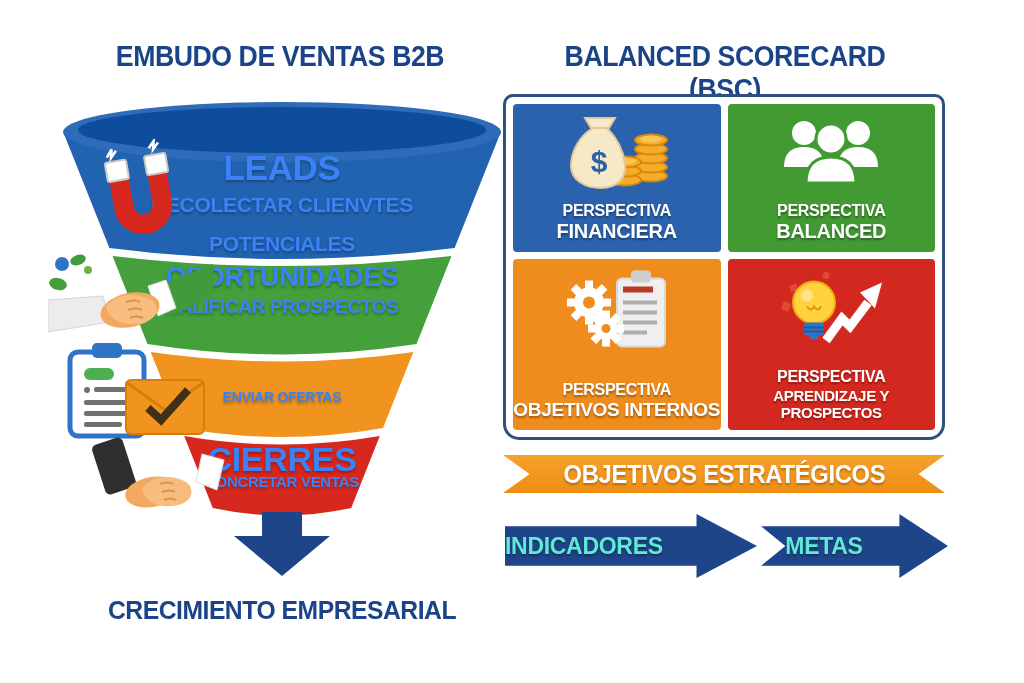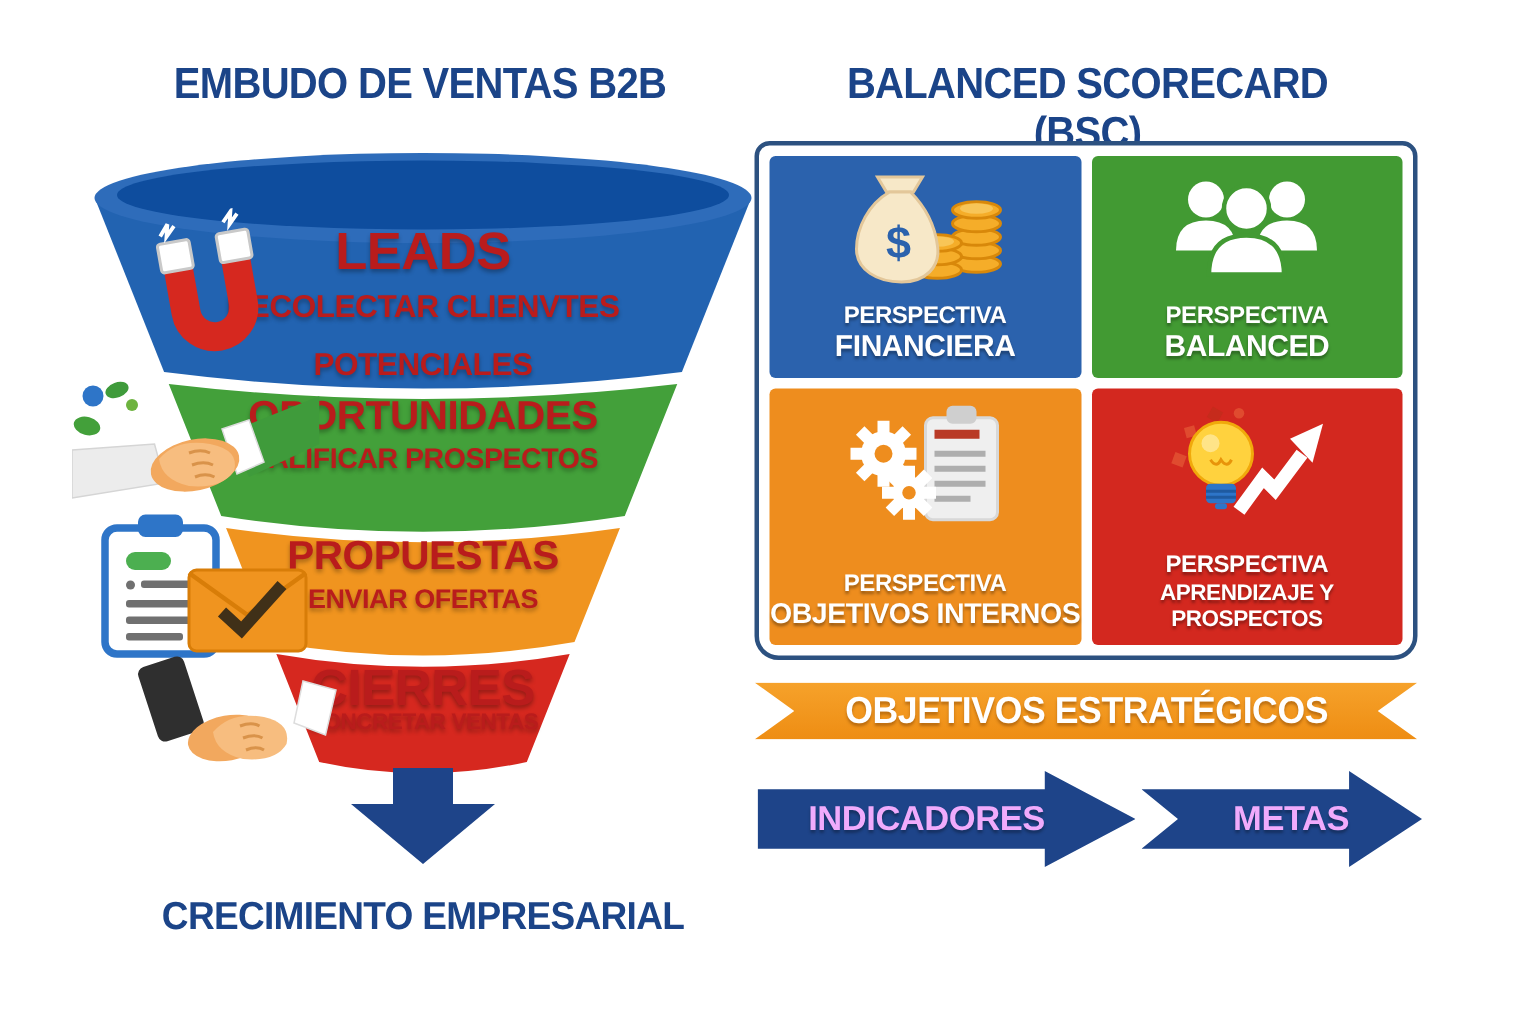--- a/index.html
+++ b/index.html
@@ -7,31 +7,31 @@
     position:relative;width:1024px;height:683px;background:#ffffff;
     font-family:"Liberation Sans",sans-serif;overflow:hidden;
   }
   .navy-title{
     position:absolute;text-align:center;font-weight:bold;color:#1b4488;
     font-size:29px;letter-spacing:-0.5px;transform:scaleX(.92);
   }
   
   #funnel-svg{position:absolute;left:52px;top:98px;}
   .stage-text{
-    position:absolute;left:52px;width:460px;text-align:center;color:#b91c1c;
+    position:absolute;left:52px;width:460px;text-align:center;color:#3b82f6;
     font-weight:bold;letter-spacing:-0.3px;
     text-shadow:0 2px 3px rgba(0,0,0,.30);
   }
   #txt-leads{top:148px;font-size:35px;}
   #txt-leads-sub1{top:193px;font-size:21px;}
   #txt-leads-sub2{top:220px;font-size:21px;margin-top:12px;}
   #txt-oport{top:262px;font-size:27px;}
   #txt-oport-sub{top:296px;font-size:19px;}
   #txt-prop{top:355px;font-size:27px;}
-  #txt-prop-sub{top:389px;font-size:18px;}
+  #txt-prop-sub{top:389px;font-size:14px;}
   #txt-cier{top:440px;font-size:34px;}
   #txt-cier-sub{top:473px;font-size:15px;}
   .result-text{
     position:absolute;left:32px;width:500px;text-align:center;color:#1b4488;
     font-weight:bold;letter-spacing:-0.5px;
   }
   #result1{top:554px;font-size:34px;}
   #result2{top:595px;font-size:26px;transform:scaleX(.95);}
   .fun-icon{position:absolute;}
   
@@ -67,22 +67,22 @@
   #banner span{
     color:#fff;font-weight:bold;font-size:25px;letter-spacing:-0.3px;
     text-shadow:0 2px 2px rgba(120,60,0,.45);transform:scaleX(.95);
   }
   .blue-arrow{position:absolute;top:514px;height:64px;background:#1e4489;}
   #arrow1{left:505px;width:252px;
     clip-path:polygon(0 19%,76% 19%,76% 0,100% 50%,76% 100%,76% 81%,0 81%);}
   #arrow2{left:761px;width:187px;
     clip-path:polygon(0 19%,74% 19%,74% 0,100% 50%,74% 100%,74% 81%,0 81%,13% 50%);}
   .arrow-label{
-    position:absolute;top:50%;transform:translateY(-50%);color:#f0abfc;
-    font-weight:bold;font-size:23px;letter-spacing:-0.3px;text-align:right;
+    position:absolute;top:50%;transform:translateY(-50%);color:#5eead4;
+    font-weight:bold;font-size:23px;letter-spacing:-0.3px;text-align:left;
     text-shadow:0 2px 2px rgba(0,0,0,.3);
   }
   #arrow1 .arrow-label{left:0;width:76%;}
   #arrow2 .arrow-label{left:13%;width:61%;}
 </style>
 </head>
 <body>
 
 <div id="canvas">
 
@@ -102,21 +102,20 @@
     <path d="M132.2,338 Q230,355 327.8,338 L299.2,410 Q230,425 160.8,410 Z" fill="#d6281f"></path>
 
     <path d="M210,414 L250,414 L250,438 L278,438 L230,478 L182,438 L210,438 Z" fill="#1e4489"></path>
   </svg>
 
   <div class="stage-text" id="txt-leads">LEADS</div>
   <div class="stage-text" id="txt-leads-sub1">RECOLECTAR CLIENVTES</div>
   <div class="stage-text" id="txt-leads-sub2">POTENCIALES</div>
   <div class="stage-text" id="txt-oport">OPORTUNIDADES</div>
   <div class="stage-text" id="txt-oport-sub">CALIFICAR PROSPECTOS</div>
-  <div class="stage-text" id="txt-prop">PROPUESTAS</div>
   <div class="stage-text" id="txt-prop-sub">ENVIAR OFERTAS</div>
   <div class="stage-text" id="txt-cier">CIERRES</div>
   <div class="stage-text" id="txt-cier-sub">CONCRETAR VENTAS</div>
 
   <div class="result-text" id="result2">CRECIMIENTO EMPRESARIAL</div>
 
   <svg class="fun-icon" style="left:105px;top:142px;transform:rotate(-10deg);" width="72" height="102" viewBox="0 0 70 100">
     <path d="M16,34 L16,62 A19,19 0 0,0 54,62 L54,34" stroke="#d6281f" stroke-width="19" fill="none"></path>
     <rect x="5" y="15" width="21" height="19" rx="2" fill="#ffffff" stroke="#c9c9c9" stroke-width="2"></rect>
     <rect x="44" y="15" width="21" height="19" rx="2" fill="#ffffff" stroke="#c9c9c9" stroke-width="2"></rect>

